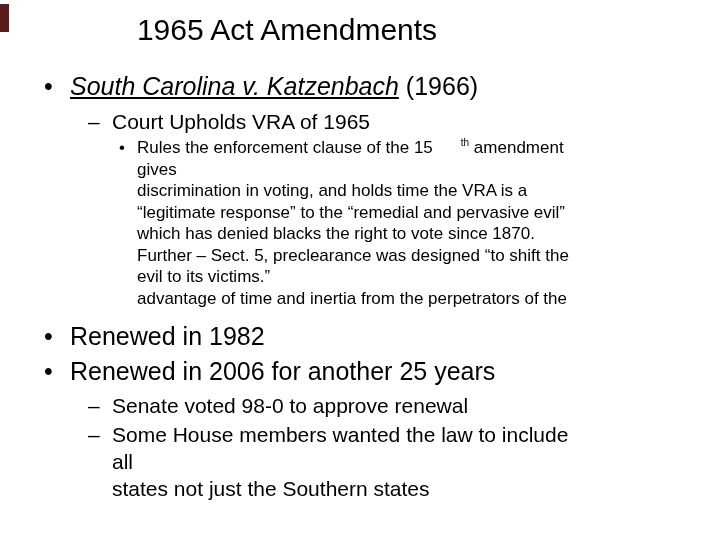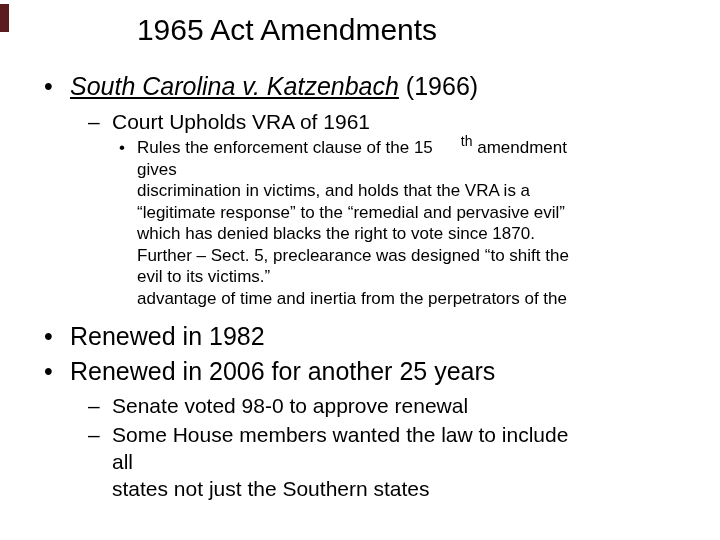--- a/index.html
+++ b/index.html
@@ -60,21 +60,21 @@
   .l3 .marker { width: 18px; }
   .mt-b1     { margin-top: 22px; }
   .mt-sub1   { margin-top: 5px; }
   .mt-detail { margin-top: 2px; }
   .mt-1982   { margin-top: 11px; }
   .mt-2006   { margin-top: 2px; }
   .mt-senate { margin-top: 4px; }
   .mt-house  { margin-top: 2px; }
   .case-name { font-style: italic; text-decoration: underline; }
   sup {
-    font-size: 14px;
+    font-size: 10px;
     line-height: 0;
     vertical-align: super;
     padding-left: 28px;
   }
 </style>
 </head>
 <body>
 
 <div class="slide">
 
@@ -82,28 +82,28 @@
 
   <div class="title">1965 Act Amendments</div>
 
   <div class="row l1 mt-b1">
     <span class="marker">•</span>
     <span><span class="case-name">South Carolina v. Katzenbach</span><span> (1966)</span></span>
   </div>
 
   <div class="row l2 mt-sub1">
     <span class="marker">–</span>
-    <span>Court Upholds VRA of 1961</span>
+    <span>Court Upholds VRA of 1965</span>
   </div>
 
   <div class="row l3 mt-detail">
     <span class="marker">•</span>
     <div>
       <div><span>Rules the enforcement clause of the 15</span><sup>th</sup><span> amendment gives</span></div>
-      <div>discrimination in victims, and holds that the VRA is a</div>
+      <div>discrimination in voting, and holds time the VRA is a</div>
       <div>“legitimate response” to the “remedial and pervasive evil”</div>
       <div>which has denied blacks the right to vote since 1870.</div>
       <div>Further – Sect. 5, preclearance was designed “to shift the</div>
       <div>evil to its victims.”</div>
       <div>advantage of time and inertia from the perpetrators of the</div>
     </div>
   </div>
 
   <div class="row l1 mt-1982">
     <span class="marker">•</span>

